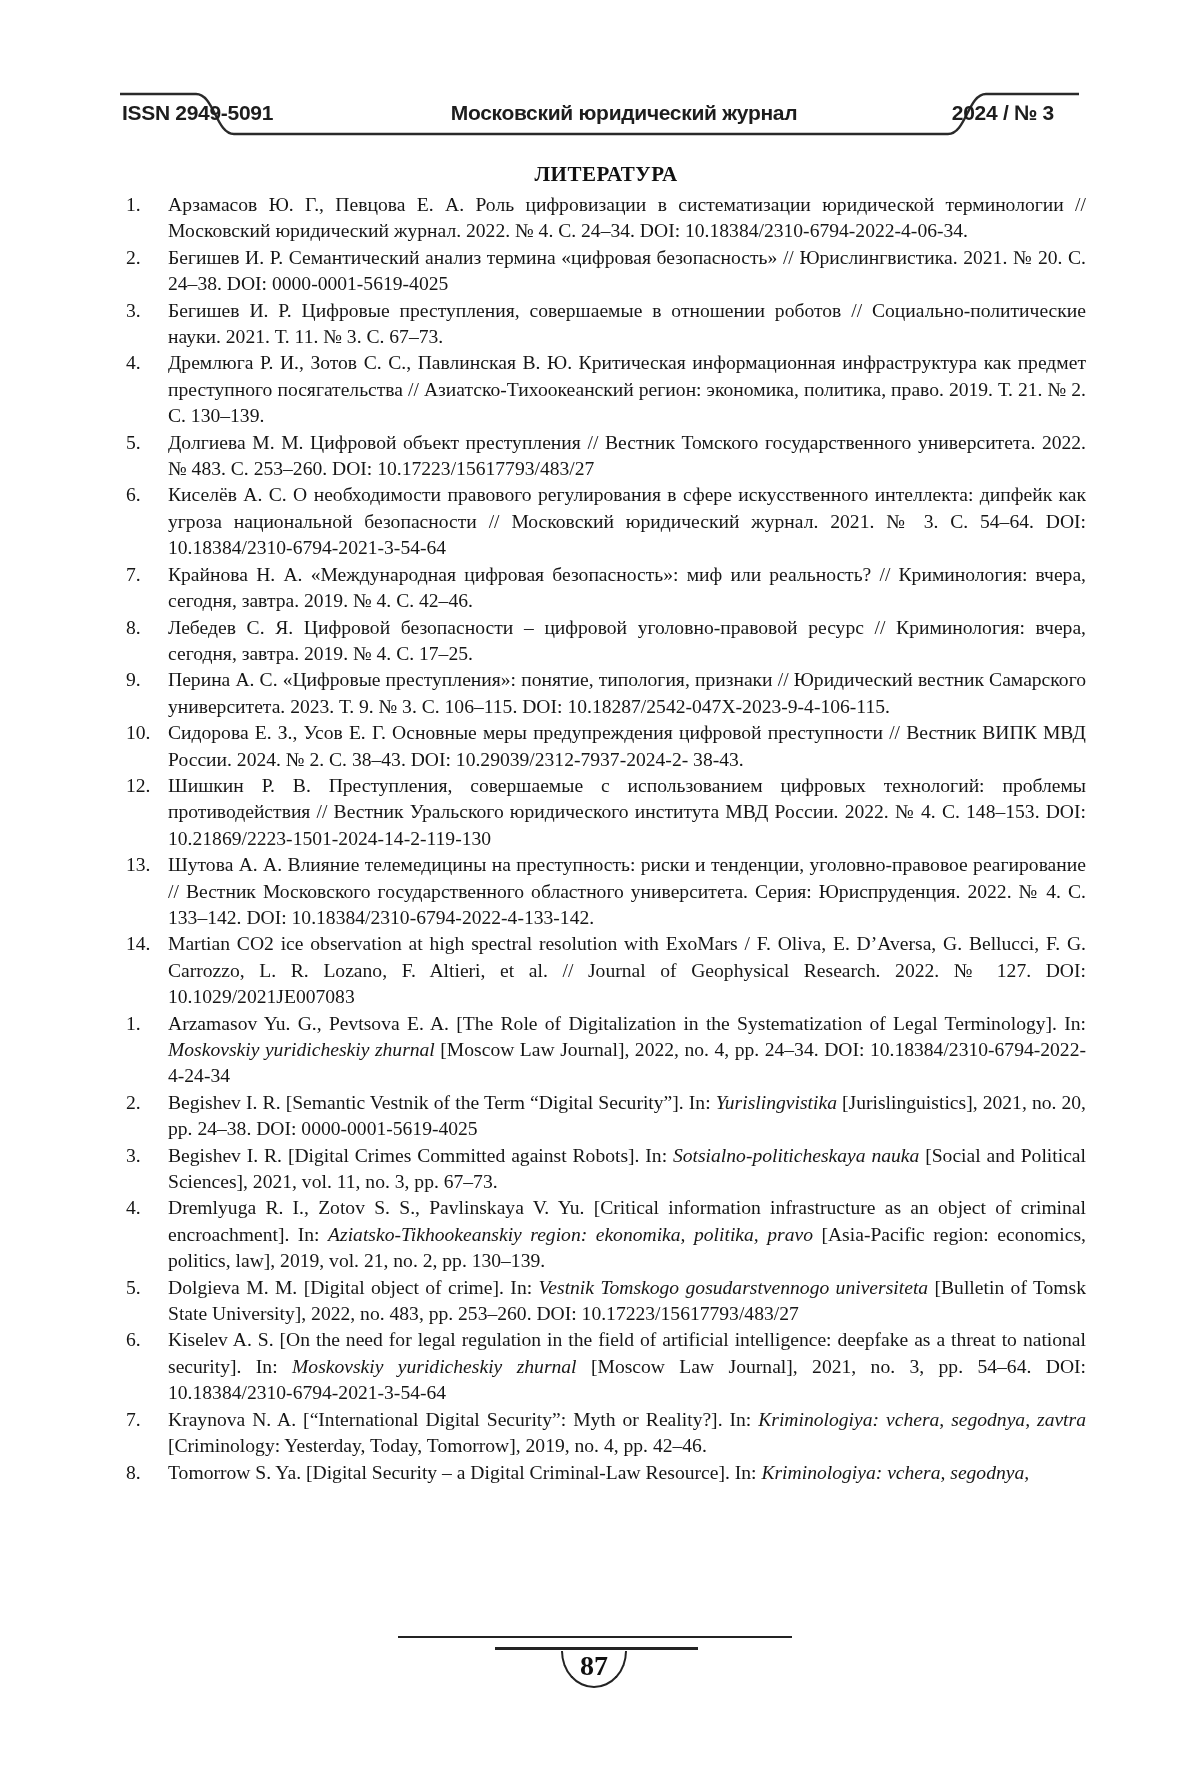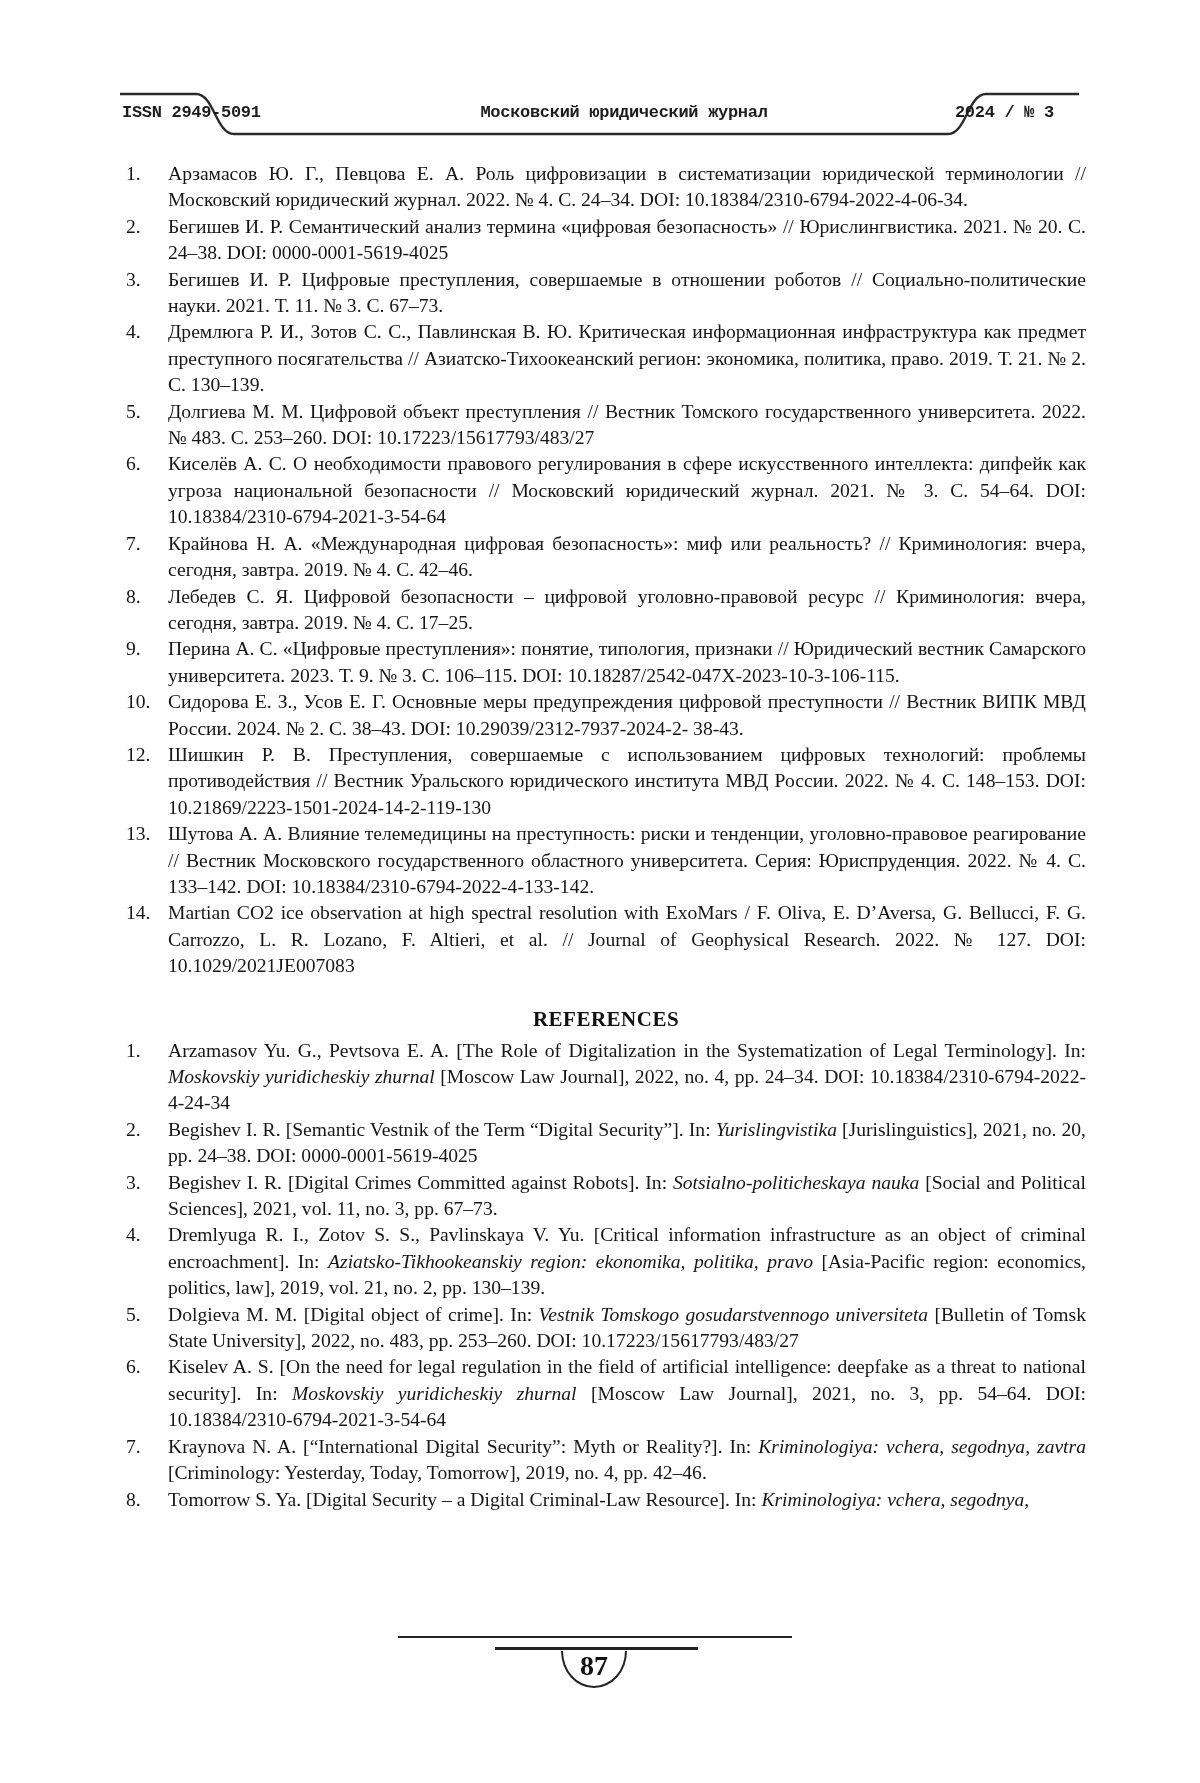--- a/index.html
+++ b/index.html
@@ -4,22 +4,22 @@
 <style>
   html,body{margin:0;padding:0;background:#e8e8e8;}
   .page{
     position:relative; width:1200px; height:1783px; background:#ffffff;
     font-family:"Liberation Serif", serif; color:#161616; overflow:hidden;
     margin:0 auto;
   }
   
   .hdr-svg{position:absolute; left:110px; top:84px;}
   .hdr-label{
-    position:absolute; top:102px; font-family:Liberation Mono, monospace;
-    font-weight:700; font-size:17px; letter-spacing:-0.3px; color:#1d1d1d;
+    position:absolute; top:102px; font-family:Liberation Sans, sans-serif;
+    font-weight:700; font-size:21px; letter-spacing:-0.3px; color:#1d1d1d;
     line-height:22px; white-space:nowrap;
   }
   .hdr-issn{left:122px;}
   .hdr-title{left:0; right:0; text-align:center;padding-left:48px;}
   .hdr-issue{right:146px;}
   
   .main{position:absolute; left:126px; top:161px; width:960px;}
   .sec-title{
     text-align:center; font-weight:700; font-size:21px; line-height:27px;
     letter-spacing:0.5px; margin:0 0 4px 0; color:#111;
@@ -52,20 +52,21 @@
 <div class="page">
 
   <svg class="hdr-svg" width="980" height="62" viewBox="0 0 980 62">
     <path d="M10 10 H86 C104 10 106 50 124 50 H838 C856 50 858 10 876 10 H969" fill="none" stroke="#2a2a2a" stroke-width="2.4"></path>
   </svg>
   <div class="hdr-label hdr-issn">ISSN 2949-5091</div>
   <div class="hdr-label hdr-title">Московский юридический журнал</div>
   <div class="hdr-label hdr-issue">2024 / № 3</div>
 
   <div class="main">
+    <h2 class="sec-title">ЛИТЕРАТУРА</h2>
     <div>
         <div class="ref-row">
           <span class="ref-num">1.</span>
           <span class="ref-txt"><span>Арзамасов Ю. Г., Певцова Е. А. Роль цифровизации в систематизации юридической терминологии // Московский юридический журнал. 2022. № 4. С. 24–34. DOI: 10.18384/2310-6794-2022-4-06-34.</span></span>
         </div>
         <div class="ref-row">
           <span class="ref-num">2.</span>
           <span class="ref-txt"><span>Бегишев И. Р. Семантический анализ термина «цифровая безопасность» // Юрислингвистика. 2021. № 20. С. 24–38. DOI: 0000-0001-5619-4025</span></span>
         </div>
         <div class="ref-row">
@@ -87,41 +88,40 @@
         <div class="ref-row">
           <span class="ref-num">7.</span>
           <span class="ref-txt"><span>Крайнова Н. А. «Международная цифровая безопасность»: миф или реальность? // Криминология: вчера, сегодня, завтра. 2019. № 4. С. 42–46.</span></span>
         </div>
         <div class="ref-row">
           <span class="ref-num">8.</span>
           <span class="ref-txt"><span>Лебедев С. Я. Цифровой безопасности – цифровой уголовно-правовой ресурс // Криминология: вчера, сегодня, завтра. 2019. № 4. С. 17–25.</span></span>
         </div>
         <div class="ref-row">
           <span class="ref-num">9.</span>
-          <span class="ref-txt"><span>Перина А. С. «Цифровые преступления»: понятие, типология, признаки // Юридический вестник Самарского университета. 2023. Т. 9. № 3. С. 106–115. DOI: 10.18287/2542-047X-2023-10-3-106-115.</span></span>
+          <span class="ref-txt"><span>Перина А. С. «Цифровые преступления»: понятие, типология, признаки // Юридический вестник Самарского университета. 2023. Т. 9. № 3. С. 106–115. DOI: 10.18287/2542-047X-2023-9-4-106-115.</span></span>
         </div>
         <div class="ref-row">
           <span class="ref-num">10.</span>
           <span class="ref-txt"><span>Сидорова Е. З., Усов Е. Г. Основные меры предупреждения цифровой преступности // Вестник ВИПК МВД России. 2024. № 2. С. 38–43. DOI: 10.29039/2312-7937-2024-2- 38-43.</span></span>
         </div>
         <div class="ref-row">
           <span class="ref-num">12.</span>
           <span class="ref-txt"><span>Шишкин Р. В. Преступления, совершаемые с использованием цифровых технологий: проблемы противодействия // Вестник Уральского юридического института МВД России. 2022. № 4. С. 148–153. DOI: 10.21869/2223-1501-2024-14-2-119-130</span></span>
         </div>
         <div class="ref-row">
           <span class="ref-num">13.</span>
           <span class="ref-txt"><span>Шутова А. А. Влияние телемедицины на преступность: риски и тенденции, уголовно-правовое реагирование // Вестник Московского государственного областного университета. Серия: Юриспруденция. 2022. № 4. С. 133–142. DOI: 10.18384/2310-6794-2022-4-133-142.</span></span>
         </div>
         <div class="ref-row">
           <span class="ref-num">14.</span>
           <span class="ref-txt"><span>Martian CO2 ice observation at high spectral resolution with ExoMars / F. Oliva, E. D’Aversa, G. Bellucci, F. G. Carrozzo, L. R. Lozano, F. Altieri, et al. // Journal of Geophysical Research. 2022. № 127. DOI: 10.1029/2021JE007083</span></span>
         </div>
       </div>
 
-    <h2 class="sec-title refs">REFERENCES</h2>
     <div>
         <div class="ref-row">
           <span class="ref-num">1.</span>
           <span class="ref-txt"><span>Arzamasov Yu. G., Pevtsova E. A. [The Role of Digitalization in the Systematization of Legal Terminology]. In: </span><span class="it">Moskovskiy yuridicheskiy zhurnal</span><span> [Moscow Law Journal], 2022, no. 4, pp. 24–34. DOI: 10.18384/2310-6794-2022-4-24-34</span></span>
         </div>
         <div class="ref-row">
           <span class="ref-num">2.</span>
           <span class="ref-txt"><span>Begishev I. R. [Semantic Vestnik of the Term “Digital Security”]. In: </span><span class="it">Yurislingvistika</span><span> [Jurislinguistics], 2021, no. 20, pp. 24–38. DOI: 0000-0001-5619-4025</span></span>
         </div>
         <div class="ref-row">

